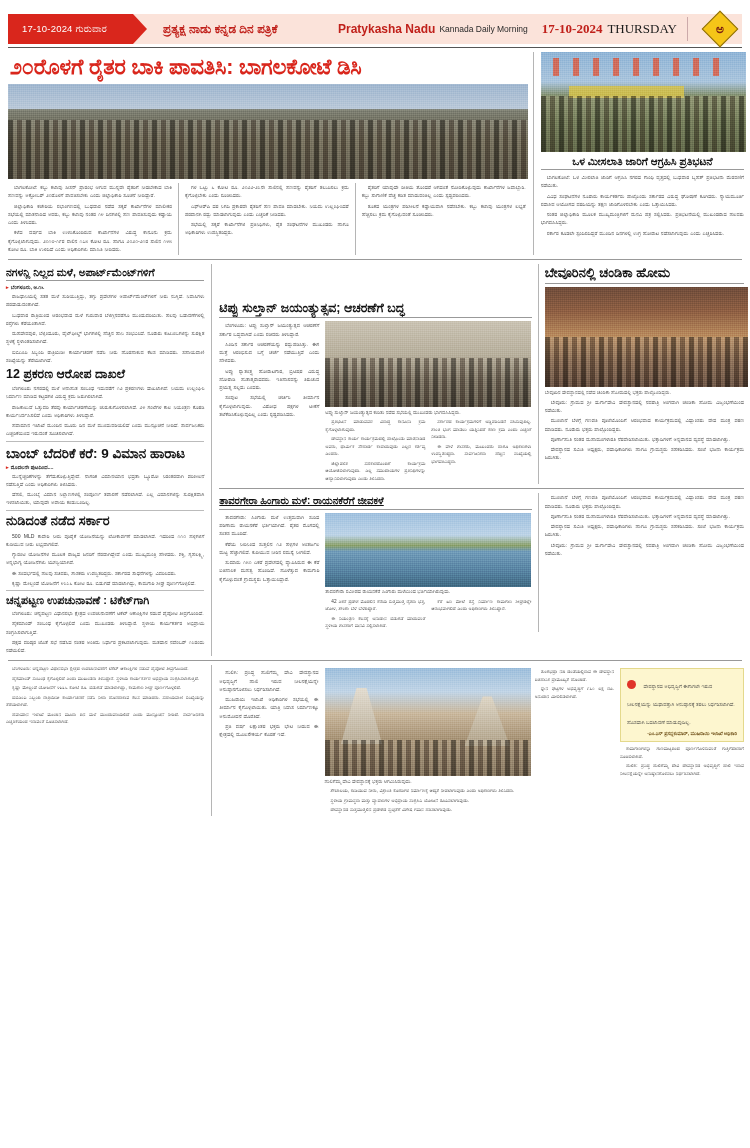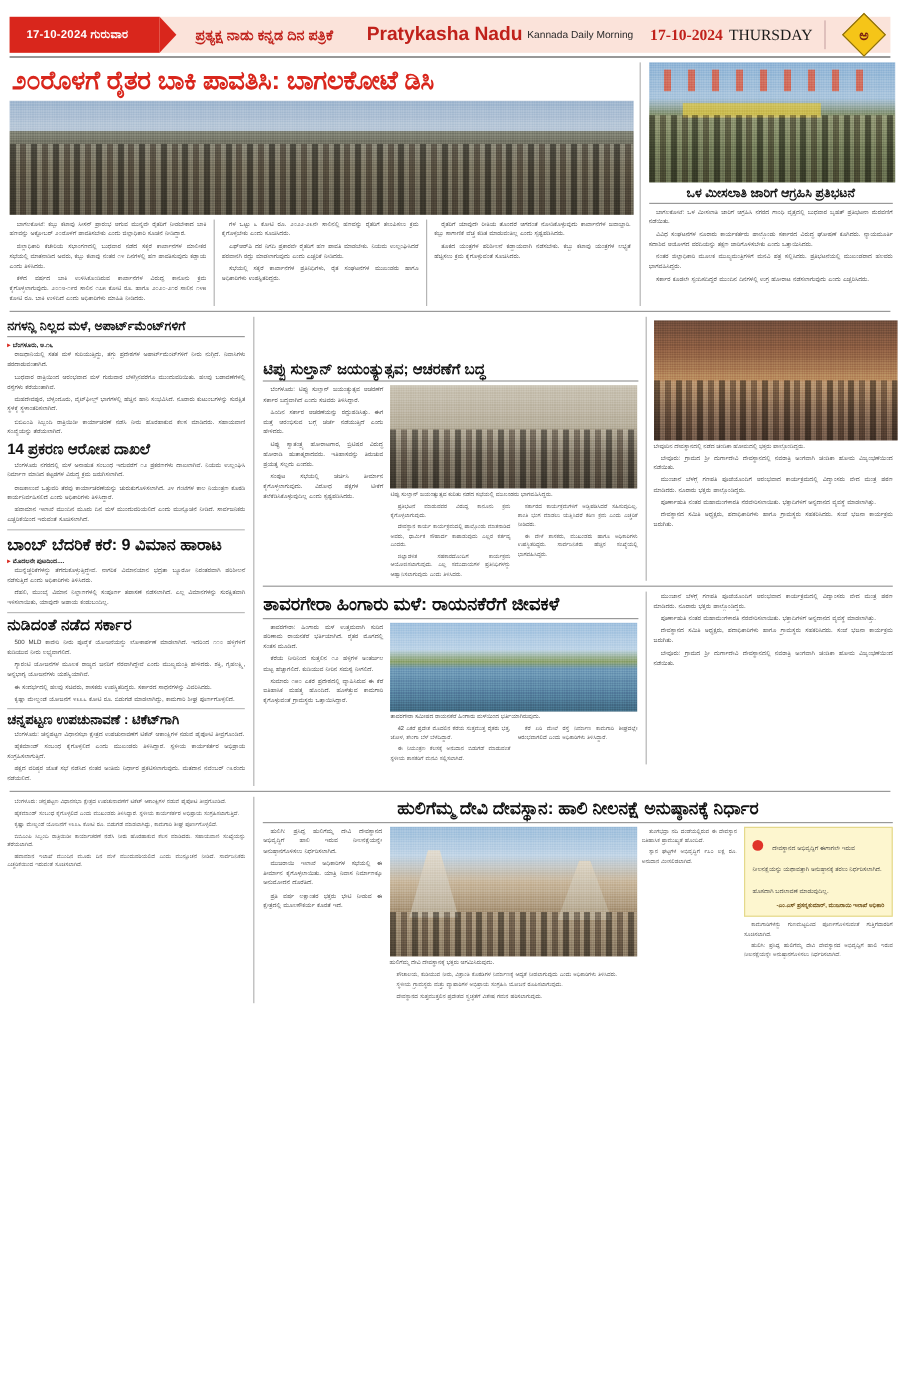--- a/index.html
+++ b/index.html
@@ -3,24 +3,24 @@
 <meta charset="utf-8">
 <style>
   html,body{margin:0;padding:0;background:#ffffff;}
   body{width:750px;height:1148px;font-family:"Liberation Sans",sans-serif;color:#1a1a1a;overflow:hidden;}
   .page{position:relative;width:750px;height:1148px;background:#fff;box-sizing:border-box;padding:0 6px;}
 
   
   .masthead{position:relative;height:30px;margin:14px 2px 3px 2px;background:#fbe3da;display:flex;align-items:center;}
   .md-date-wrap{position:relative;height:30px;background:#d9261c;display:flex;align-items:center;padding:0 26px 0 14px;}
   .md-date-wrap:after{content:"";position:absolute;right:-14px;top:0;width:0;height:0;border-top:15px solid transparent;border-bottom:15px solid transparent;border-left:14px solid #d9261c;}
-  .md-date{color:#fff;font-weight:bold;font-size:9.5px;letter-spacing:.2px;white-space:nowrap;}
+  .md-date{color:#fff;font-weight:normal;font-size:9.5px;letter-spacing:.2px;white-space:nowrap;}
   .md-kan{flex:0 0 auto;margin-left:30px;color:#c0211b;font-size:12px;font-weight:bold;white-space:nowrap;}
   .md-spacer{flex:1 1 auto;}
-  .md-brand{color:#c0211b;font-size:16px;font-weight:bold;white-space:nowrap;}
+  .md-brand{color:#c0211b;font-size:12px;font-weight:bold;white-space:nowrap;}
   .md-brand-sub{color:#2a2a2a;font-size:8.5px;margin-left:4px;white-space:nowrap;}
   .md-date2{color:#c0211b;font-size:13px;font-weight:bold;font-family:"Liberation Serif",serif;margin-left:14px;white-space:nowrap;text-align:center;}
   .md-day{color:#1a1a1a;font-size:13px;font-family:"Liberation Serif",serif;margin-left:5px;white-space:nowrap;}
   .md-sep{width:1px;height:24px;background:#caa; margin:0 10px;}
   .md-logo-wrap{position:relative;width:44px;height:30px;display:flex;align-items:center;justify-content:center;}
   .md-logo{width:24px;height:24px;background:#f5c518;border:1.4px solid #8a6d10;transform:rotate(45deg);display:flex;align-items:center;justify-content:center;}
   .md-logo span{transform:rotate(-45deg);font-size:12px;color:#7a1f12;font-weight:bold;}
 
   
   .hl-main{color:#d9261c;font-size:21.5px;font-weight:bold;letter-spacing:-.2px;line-height:1.12;margin:3px 0 5px 4px;white-space:nowrap;}
@@ -160,21 +160,21 @@
 
     <div class="col" style="width:200px;">
       <div class="hl-sec" style="font-size:10.5px;border-bottom:1px solid #999;padding-bottom:2px;">ನಗಳನ್ಲಿ ನಿಲ್ಲದ ಮಳೆ, ಅಪಾರ್ಟ್‌ಮೆಂಟ್‌ಗಳಿಗೆ</div>
       <div class="bullet">ಬೆಂಗಳೂರು, ಅ.೧೬</div>
       <div class="body">
         <p>ರಾಜಧಾನಿಯಲ್ಲಿ ಸತತ ಮಳೆ ಸುರಿಯುತ್ತಿದ್ದು, ತಗ್ಗು ಪ್ರದೇಶಗಳ ಅಪಾರ್ಟ್‌ಮೆಂಟ್‌ಗಳಿಗೆ ನೀರು ನುಗ್ಗಿದೆ. ನಿವಾಸಿಗಳು ಪರದಾಡುವಂತಾಗಿದೆ.</p>
         <p>ಬುಧವಾರ ರಾತ್ರಿಯಿಂದ ಆರಂಭವಾದ ಮಳೆ ಗುರುವಾರ ಬೆಳಗ್ಗಿನವರೆಗೂ ಮುಂದುವರಿಯಿತು. ಹಲವು ಬಡಾವಣೆಗಳಲ್ಲಿ ರಸ್ತೆಗಳು ಕೆರೆಯಂತಾಗಿವೆ.</p>
         <p>ಮಹದೇವಪುರ, ಬೆಳ್ಳಂದೂರು, ವೈಟ್‌ಫೀಲ್ಡ್ ಭಾಗಗಳಲ್ಲಿ ಹೆಚ್ಚಿನ ಹಾನಿ ಸಂಭವಿಸಿದೆ. ನೂರಾರು ಕುಟುಂಬಗಳನ್ನು ಸುರಕ್ಷಿತ ಸ್ಥಳಕ್ಕೆ ಸ್ಥಳಾಂತರಿಸಲಾಗಿದೆ.</p>
         <p>ಬಿಬಿಎಂಪಿ ಸಿಬ್ಬಂದಿ ರಾತ್ರಿಯಿಡೀ ಕಾರ್ಯಾಚರಣೆ ನಡೆಸಿ ನೀರು ಹೊರಹಾಕುವ ಕೆಲಸ ಮಾಡಿದರು. ಸಹಾಯವಾಣಿ ಸಂಖ್ಯೆಯನ್ನು ತೆರೆಯಲಾಗಿದೆ.</p>
       </div>
-      <div class="hl-sub">14 ಪ್ರಕರಣ ಆರೋಪ ದಾಖಲೆ</div>
+      <div class="hl-sub">12 ಪ್ರಕರಣ ಆರೋಪ ದಾಖಲೆ</div>
       <div class="body">
         <p>ಬೆಂಗಳೂರು ನಗರದಲ್ಲಿ ಮಳೆ ಅನಾಹುತ ಸಂಬಂಧ ಇದುವರೆಗೆ ೧೨ ಪ್ರಕರಣಗಳು ದಾಖಲಾಗಿವೆ. ನಿಯಮ ಉಲ್ಲಂಘಿಸಿ ನಿರ್ಮಾಣ ಮಾಡಿದ ಕಟ್ಟಡಗಳ ವಿರುದ್ಧ ಕ್ರಮ ಜರುಗಿಸಲಾಗಿದೆ.</p>
         <p>ರಾಜಕಾಲುವೆ ಒತ್ತುವರಿ ತೆರವು ಕಾರ್ಯಾಚರಣೆಯನ್ನು ಚುರುಕುಗೊಳಿಸಲಾಗಿದೆ. ೨೪ ಗಂಟೆಗಳ ಕಾಲ ನಿಯಂತ್ರಣ ಕೊಠಡಿ ಕಾರ್ಯನಿರ್ವಹಿಸಲಿದೆ ಎಂದು ಅಧಿಕಾರಿಗಳು ತಿಳಿಸಿದ್ದಾರೆ.</p>
         <p>ಹವಾಮಾನ ಇಲಾಖೆ ಮುಂದಿನ ಮೂರು ದಿನ ಮಳೆ ಮುಂದುವರಿಯಲಿದೆ ಎಂದು ಮುನ್ಸೂಚನೆ ನೀಡಿದೆ. ಸಾರ್ವಜನಿಕರು ಎಚ್ಚರಿಕೆಯಿಂದ ಇರುವಂತೆ ಸೂಚಿಸಲಾಗಿದೆ.</p>
       </div>
       <hr class="rule thin">
       <div class="hl-sub2">ಬಾಂಬ್ ಬೆದರಿಕೆ ಕರೆ: 9 ವಿಮಾನ ಹಾರಾಟ</div>
       <div class="bullet">ಮೊದಲನೇ ಪುಟದಿಂದ....</div>
       <div class="body">
         <p>ಮುನ್ನೆಚ್ಚರಿಕೆಗಳನ್ನು ತೆಗೆದುಕೊಳ್ಳುತ್ತಿದ್ದೇವೆ. ನಾಗರಿಕ ವಿಮಾನಯಾನ ಭದ್ರತಾ ಬ್ಯೂರೋ ನಿರಂತರವಾಗಿ ಪರಿಶೀಲನೆ ನಡೆಸುತ್ತಿದೆ ಎಂದು ಅಧಿಕಾರಿಗಳು ತಿಳಿಸಿದರು.</p>
@@ -227,37 +227,38 @@
                   <p>ಈ ವೇಳೆ ಶಾಸಕರು, ಮುಖಂಡರು ಹಾಗೂ ಅಧಿಕಾರಿಗಳು ಉಪಸ್ಥಿತರಿದ್ದರು. ಸಾರ್ವಜನಿಕರು ಹೆಚ್ಚಿನ ಸಂಖ್ಯೆಯಲ್ಲಿ ಭಾಗವಹಿಸಿದ್ದರು.</p>
                 </div>
               </div>
             </div>
           </div>
         </div>
 
         <div class="vrule"></div>
 
         <div class="col" style="width:203px;">
+          <div class="hl-sec" style="font-size:13px;border-bottom:1px solid #999;padding-bottom:2px;">ಬೇವೂರಿನಲ್ಲಿ ಚಂಡಿಕಾ ಹೋಮ</div>
           <div class="photo ph-homa ph-grain" style="width:203px;height:100px;margin-top:3px;">
             <div class="ph-figs" style="height:50%;"></div>
           </div>
           <div class="caption">ಬೇವೂರಿನ ದೇವಸ್ಥಾನದಲ್ಲಿ ನಡೆದ ಚಂಡಿಕಾ ಹೋಮದಲ್ಲಿ ಭಕ್ತರು ಪಾಲ್ಗೊಂಡಿದ್ದರು.</div>
           <div class="body" style="margin-top:2px;">
             <p>ಬೇವೂರು: ಗ್ರಾಮದ ಶ್ರೀ ದುರ್ಗಾದೇವಿ ದೇವಸ್ಥಾನದಲ್ಲಿ ನವರಾತ್ರಿ ಅಂಗವಾಗಿ ಚಂಡಿಕಾ ಹೋಮ ವಿಜೃಂಭಣೆಯಿಂದ ನಡೆಯಿತು.</p>
             <p>ಮುಂಜಾನೆ ಬೆಳಗ್ಗೆ ಗಣಪತಿ ಪೂಜೆಯೊಂದಿಗೆ ಆರಂಭವಾದ ಕಾರ್ಯಕ್ರಮದಲ್ಲಿ ವಿದ್ವಾಂಸರು ವೇದ ಮಂತ್ರ ಪಠಣ ಮಾಡಿದರು. ನೂರಾರು ಭಕ್ತರು ಪಾಲ್ಗೊಂಡಿದ್ದರು.</p>
             <p>ಪೂರ್ಣಾಹುತಿ ನಂತರ ಮಹಾಮಂಗಳಾರತಿ ನೆರವೇರಿಸಲಾಯಿತು. ಭಕ್ತಾದಿಗಳಿಗೆ ಅನ್ನದಾನದ ವ್ಯವಸ್ಥೆ ಮಾಡಲಾಗಿತ್ತು.</p>
             <p>ದೇವಸ್ಥಾನದ ಸಮಿತಿ ಅಧ್ಯಕ್ಷರು, ಪದಾಧಿಕಾರಿಗಳು ಹಾಗೂ ಗ್ರಾಮಸ್ಥರು ಸಹಕರಿಸಿದರು. ಸಂಜೆ ಭಜನಾ ಕಾರ್ಯಕ್ರಮ ಜರುಗಿತು.</p>
           </div>
         </div>
       </div>
 
       <hr class="rule" style="margin:4px 0;">
       <div class="cols" style="gap:6px;">
         <div class="col" style="width:318px;">
-          <div class="hl-sec" style="font-size:15px;border-bottom:1px solid #999;padding-bottom:2px;">ತಾವರಗೇರಾ ಹಿಂಗಾರು ಮಳೆ: ರಾಯನಕೆರೆಗೆ ಜೀವಕಳೆ</div>
+          <div class="hl-sec" style="font-size:10px;border-bottom:1px solid #999;padding-bottom:2px;text-decoration:underline;">ತಾವರಗೇರಾ ಹಿಂಗಾರು ಮಳೆ: ರಾಯನಕೆರೆಗೆ ಜೀವಕಳೆ</div>
           <div class="photo ph-lake ph-grain" style="width:206px;height:74px;margin:3px 0 0 106px;"></div>
           <div class="cols" style="gap:6px;margin-top:-74px;">
             <div class="col body" style="width:100px;">
               <p>ತಾವರಗೇರಾ: ಹಿಂಗಾರು ಮಳೆ ಉತ್ತಮವಾಗಿ ಸುರಿದ ಪರಿಣಾಮ ರಾಯನಕೆರೆ ಭರ್ತಿಯಾಗಿದೆ. ರೈತರ ಮೊಗದಲ್ಲಿ ಸಂತಸ ಮೂಡಿದೆ.</p>
               <p>ಕೆರೆಯ ನೀರಿನಿಂದ ಸುತ್ತಲಿನ ೧೨ ಹಳ್ಳಿಗಳ ಅಂತರ್ಜಲ ಮಟ್ಟ ಹೆಚ್ಚಾಗಲಿದೆ. ಕುಡಿಯುವ ನೀರಿನ ಸಮಸ್ಯೆ ನೀಗಲಿದೆ.</p>
               <p>ಸುಮಾರು ೧೫೦ ಎಕರೆ ಪ್ರದೇಶದಲ್ಲಿ ವ್ಯಾಪಿಸಿರುವ ಈ ಕೆರೆ ಐತಿಹಾಸಿಕ ಮಹತ್ವ ಹೊಂದಿದೆ. ಹೂಳೆತ್ತುವ ಕಾಮಗಾರಿ ಕೈಗೊಳ್ಳುವಂತೆ ಗ್ರಾಮಸ್ಥರು ಒತ್ತಾಯಿಸಿದ್ದಾರೆ.</p>
             </div>
             <div class="col" style="width:206px;">
               <div style="height:74px;"></div>
               <div class="caption">ತಾವರಗೇರಾ ಸಮೀಪದ ರಾಯನಕೆರೆ ಹಿಂಗಾರು ಮಳೆಯಿಂದ ಭರ್ತಿಯಾಗಿರುವುದು.</div>
@@ -291,21 +292,20 @@
       <div class="body tiny">
         <p>ಬೆಂಗಳೂರು: ಚನ್ನಪಟ್ಟಣ ವಿಧಾನಸಭಾ ಕ್ಷೇತ್ರದ ಉಪಚುನಾವಣೆಗೆ ಟಿಕೆಟ್ ಆಕಾಂಕ್ಷಿಗಳ ನಡುವೆ ಪೈಪೋಟಿ ತೀವ್ರಗೊಂಡಿದೆ.</p>
         <p>ಹೈಕಮಾಂಡ್ ಸಂಬಂಧ ಕೈಗೊಳ್ಳಲಿದೆ ಎಂದು ಮುಖಂಡರು ತಿಳಿಸಿದ್ದಾರೆ. ಸ್ಥಳೀಯ ಕಾರ್ಯಕರ್ತರ ಅಭಿಪ್ರಾಯ ಸಂಗ್ರಹಿಸಲಾಗುತ್ತಿದೆ.</p>
         <p>ಕೃಷ್ಣಾ ಮೇಲ್ದಂಡೆ ಯೋಜನೆಗೆ ೪೩೩೬ ಕೋಟಿ ರೂ. ಬಿಡುಗಡೆ ಮಾಡಲಾಗಿದ್ದು, ಕಾಮಗಾರಿ ಶೀಘ್ರ ಪೂರ್ಣಗೊಳ್ಳಲಿದೆ.</p>
         <p>ಬಿಬಿಎಂಪಿ ಸಿಬ್ಬಂದಿ ರಾತ್ರಿಯಿಡೀ ಕಾರ್ಯಾಚರಣೆ ನಡೆಸಿ ನೀರು ಹೊರಹಾಕುವ ಕೆಲಸ ಮಾಡಿದರು. ಸಹಾಯವಾಣಿ ಸಂಖ್ಯೆಯನ್ನು ತೆರೆಯಲಾಗಿದೆ.</p>
         <p>ಹವಾಮಾನ ಇಲಾಖೆ ಮುಂದಿನ ಮೂರು ದಿನ ಮಳೆ ಮುಂದುವರಿಯಲಿದೆ ಎಂದು ಮುನ್ಸೂಚನೆ ನೀಡಿದೆ. ಸಾರ್ವಜನಿಕರು ಎಚ್ಚರಿಕೆಯಿಂದ ಇರುವಂತೆ ಸೂಚಿಸಲಾಗಿದೆ.</p>
       </div>
     </div>
     <div class="vrule"></div>
     <div class="col" style="width:529px;">
-      <div class="hl-sec" style="font-size:14.5px;text-align:center;border-bottom:1px solid #999;padding-bottom:2px;">ಹುಲಿಗೆಮ್ಮ ದೇವಿ ದೇವಸ್ಥಾನ: ಹಾಲಿ ನೀಲನಕ್ಷೆ ಅನುಷ್ಠಾನಕ್ಕೆ ನಿರ್ಧಾರ</div>
       <div class="cols" style="gap:6px;margin-top:3px;">
         <div class="col body" style="width:100px;">
           <p>ಹುಲಿಗಿ: ಪ್ರಸಿದ್ಧ ಹುಲಿಗೆಮ್ಮ ದೇವಿ ದೇವಸ್ಥಾನದ ಅಭಿವೃದ್ಧಿಗೆ ಹಾಲಿ ಇರುವ ನೀಲನಕ್ಷೆಯನ್ನೇ ಅನುಷ್ಠಾನಗೊಳಿಸಲು ನಿರ್ಧರಿಸಲಾಗಿದೆ.</p>
           <p>ಮುಜರಾಯಿ ಇಲಾಖೆ ಅಧಿಕಾರಿಗಳ ಸಭೆಯಲ್ಲಿ ಈ ತೀರ್ಮಾನ ಕೈಗೊಳ್ಳಲಾಯಿತು. ಯಾತ್ರಿ ನಿವಾಸ ನಿರ್ಮಾಣಕ್ಕೂ ಅನುಮೋದನೆ ದೊರೆತಿದೆ.</p>
           <p>ಪ್ರತಿ ವರ್ಷ ಲಕ್ಷಾಂತರ ಭಕ್ತರು ಭೇಟಿ ನೀಡುವ ಈ ಕ್ಷೇತ್ರದಲ್ಲಿ ಮೂಲಸೌಕರ್ಯ ಕೊರತೆ ಇದೆ.</p>
         </div>
         <div class="col" style="width:206px;">
           <div class="photo ph-temple2 ph-grain" style="width:206px;height:108px;">
             <div class="ph-gopura"></div>
             <div class="ph-gopura2"></div>

